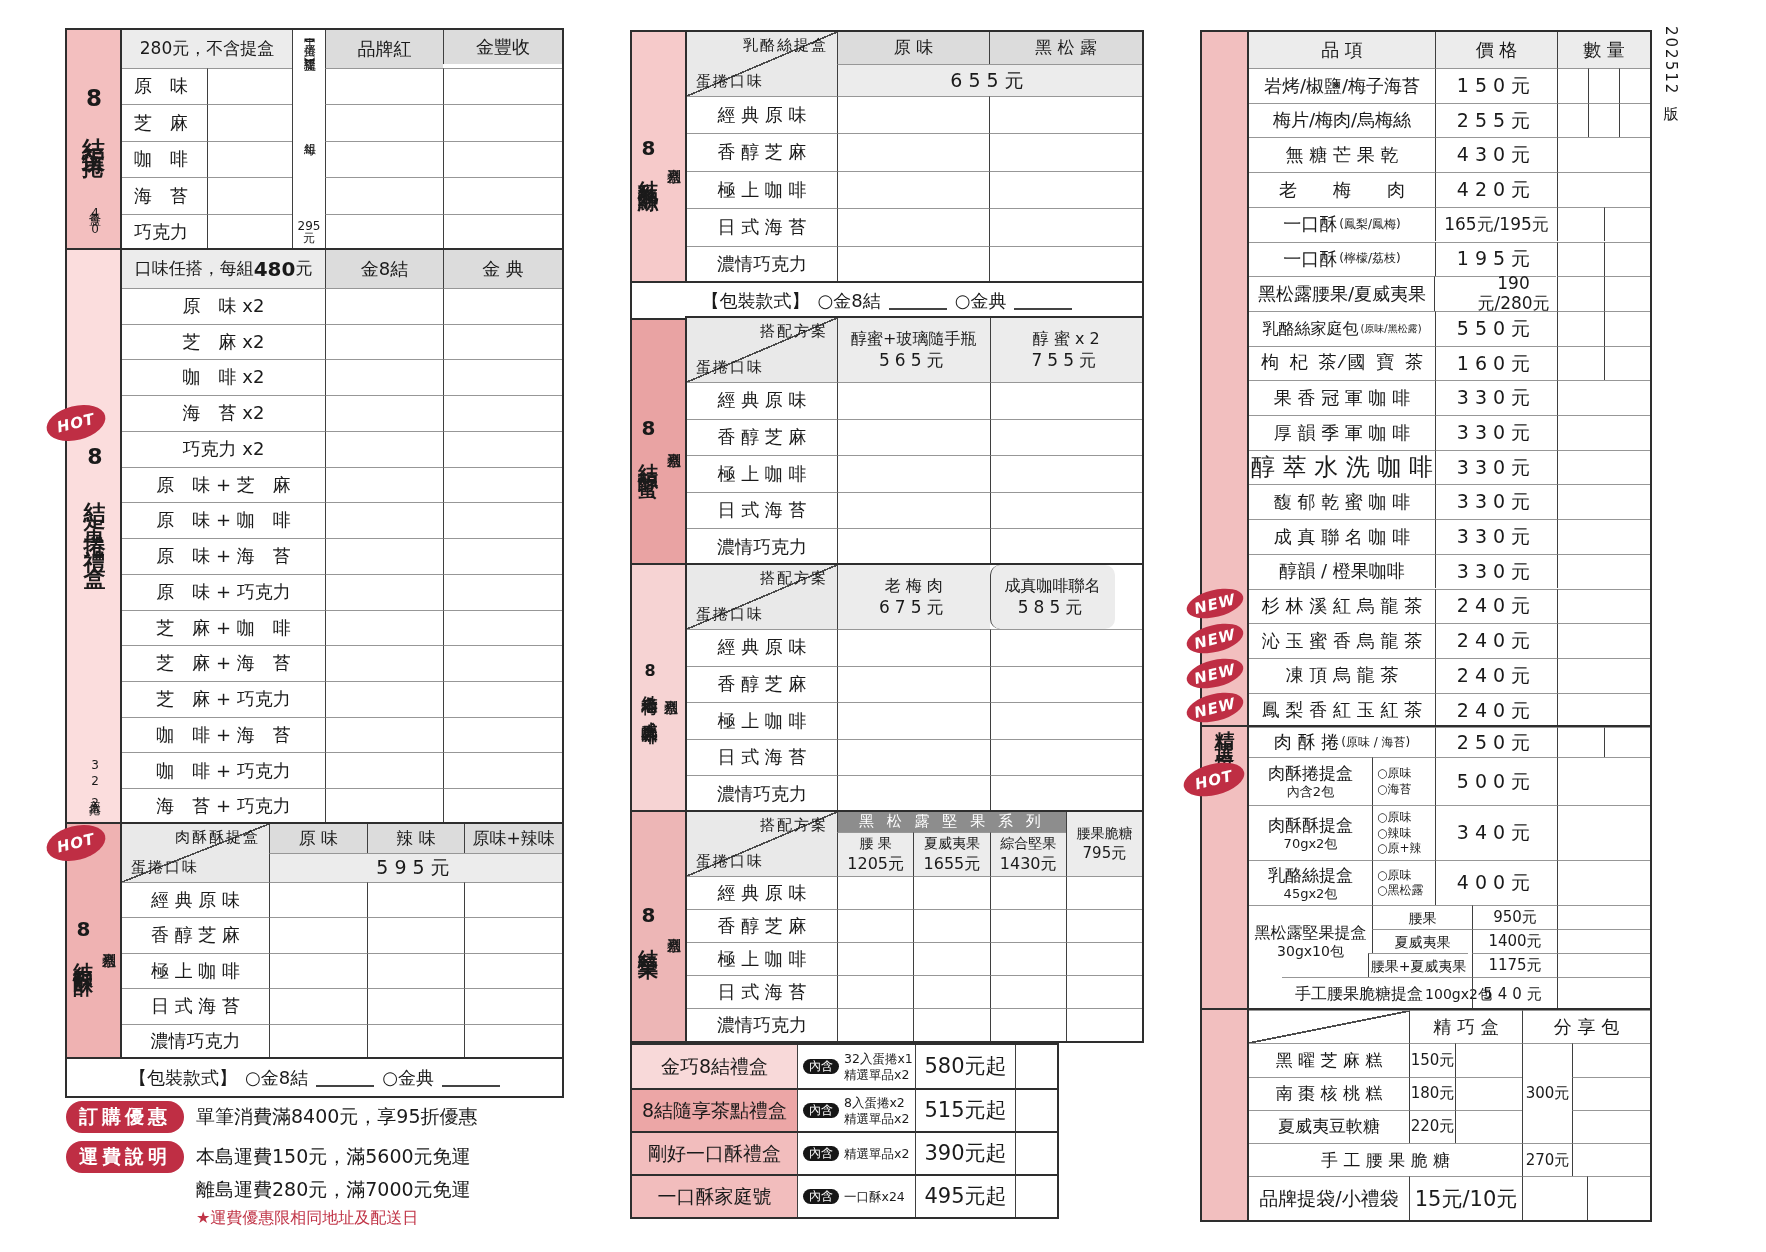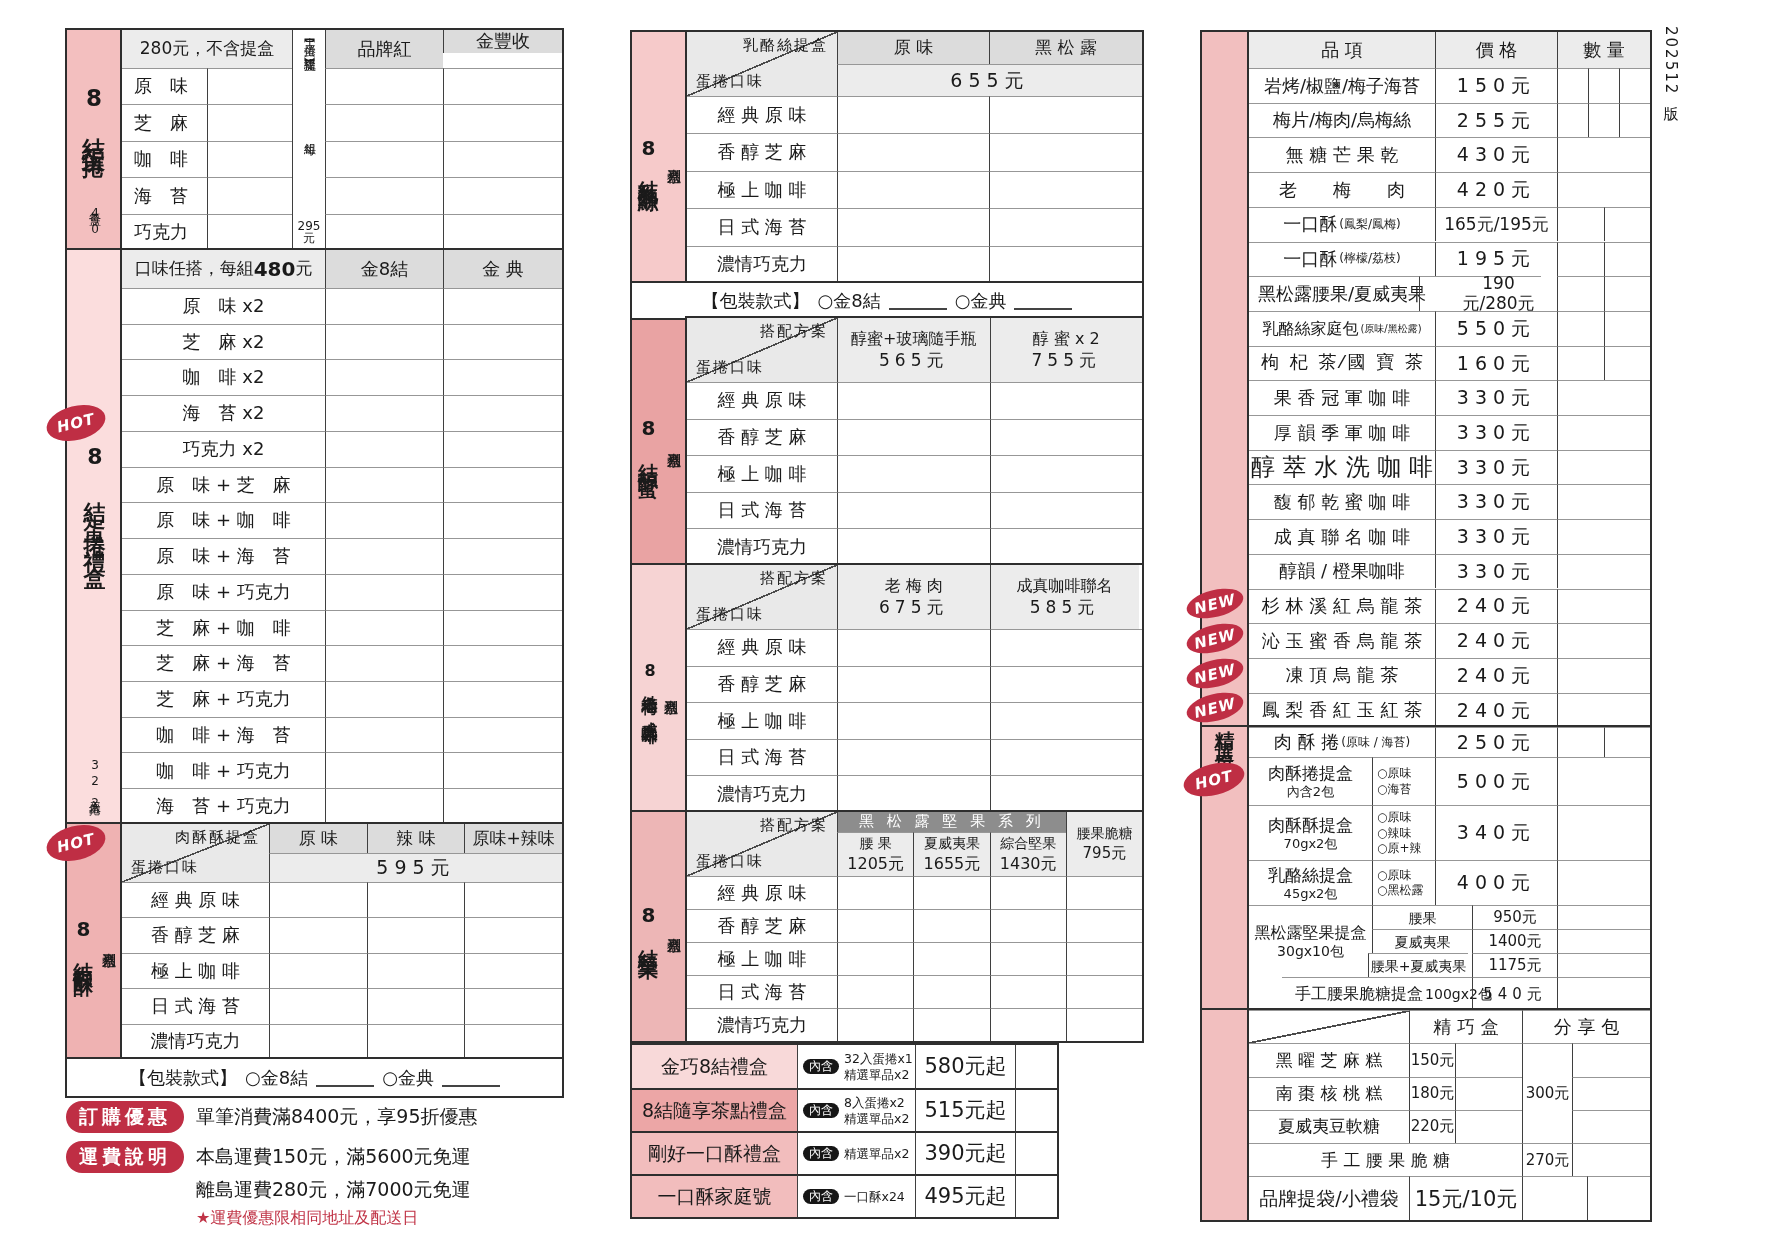--- a/index.html
+++ b/index.html
@@ -52,21 +52,21 @@
 
 <div id="sheet">
     <div class="tbl" style="position: absolute; left: 120px; top: 28px; width: 440px; height: 220px;">
       <div class="cl g1 fs17" style="position: absolute; left: 0px; top: 0px; width: 170px; height: 38px;">280元，不含提盒</div>
       <div class="cl combo vb" style="position: absolute; left: 170px; top: 0px; width: 33px; height: 220px;">
         <div class="vtext fs12">【蛋捲+提盒組】</div>
         <div class="vtext fs12">每組</div>
         <div class="combo295">295元</div>
       </div>
       <div class="cl g2 vb" style="position: absolute; left: 203px; top: 0px; width: 118px; height: 38px;">品牌紅</div>
-      <div class="cl g2 vb" style="position: absolute; left: 321px; top: 0px; width: 119px; height: 23px;">金豐收</div>
+      <div class="cl g2 vb" style="position: absolute; left: 321px; top: 0px; width: 119px; height: 34px;">金豐收</div>
       <div class="cl left hb" style="position: absolute; left: 0px; top: 38px; width: 85px; height: 36.4px;">原　味</div>
       <div class="cl vb hb" style="position: absolute; left: 85px; top: 38px; width: 85px; height: 36.4px;"></div>
       <div class="cl vb hb" style="position: absolute; left: 203px; top: 38px; width: 118px; height: 36.4px;"></div>
       <div class="cl vb hb" style="position: absolute; left: 321px; top: 38px; width: 119px; height: 36.4px;"></div>
       <div class="cl left hb" style="position: absolute; left: 0px; top: 74.4px; width: 85px; height: 36.4px;">芝　麻</div>
       <div class="cl vb hb" style="position: absolute; left: 85px; top: 74.4px; width: 85px; height: 36.4px;"></div>
       <div class="cl vb hb" style="position: absolute; left: 203px; top: 74.4px; width: 118px; height: 36.4px;"></div>
       <div class="cl vb hb" style="position: absolute; left: 321px; top: 74.4px; width: 119px; height: 36.4px;"></div>
       <div class="cl left hb" style="position: absolute; left: 0px; top: 110.8px; width: 85px; height: 36.4px;">咖　啡</div>
       <div class="cl vb hb" style="position: absolute; left: 85px; top: 110.8px; width: 85px; height: 36.4px;"></div>
@@ -280,21 +280,21 @@
     </div>
     <div class="tbl" style="position: absolute; left: 685px; top: 563px; width: 455px; height: 247px;">
       <div class="cl diag g3" style="position: absolute; left: 0px; top: 0px; width: 150px; height: 64px;">
         <div class="dt">搭配方案</div>
         <div class="db">蛋捲口味</div>
       </div>
       <div class="cl g1 hdr2 vb" style="position: absolute; left: 150px; top: 0px; width: 152.5px; height: 64px;">
         <div class="fs16">老 梅 肉</div>
         <div class="fs17 spz">675元</div>
       </div>
-      <div class="cl g1 hdr2 vb" style="position: absolute; left: 302.5px; top: 0px; width: 149px; height: 64px;">
+      <div class="cl g1 hdr2 vb" style="position: absolute; left: 302.5px; top: 0px; width: 125px; height: 64px; border-radius: 10px;">
         <div class="fs16">成真咖啡聯名</div>
         <div class="fs17 spz">585元</div>
       </div>
       <div class="cl hb" style="position: absolute; left: 0px; top: 64px; width: 150px; height: 36.6px;">經 典 原 味</div>
       <div class="cl vb hb" style="position: absolute; left: 150px; top: 64px; width: 152.5px; height: 36.6px;"></div>
       <div class="cl vb hb" style="position: absolute; left: 302.5px; top: 64px; width: 152.5px; height: 36.6px;"></div>
       <div class="cl hb" style="position: absolute; left: 0px; top: 100.6px; width: 150px; height: 36.6px;">香 醇 芝 麻</div>
       <div class="cl vb hb" style="position: absolute; left: 150px; top: 100.6px; width: 152.5px; height: 36.6px;"></div>
       <div class="cl vb hb" style="position: absolute; left: 302.5px; top: 100.6px; width: 152.5px; height: 36.6px;"></div>
       <div class="cl hb" style="position: absolute; left: 0px; top: 137.2px; width: 150px; height: 36.6px;">極 上 咖 啡</div>
@@ -445,21 +445,21 @@
       <div class="cl hb" style="position: absolute; left: 0px; top: 209.5px; width: 186px; height: 34.7px;">
         <div style="font-size: 18px;">一口酥</div>
         <div class="paren" style="font-size: 12px;">(檸檬/荔枝)</div>
       </div>
       <div class="cl fs19 sp vb hb" style="position: absolute; left: 186px; top: 209.5px; width: 122px; height: 34.7px;">195元</div>
       <div class="cl vb hb" style="position: absolute; left: 308px; top: 209.5px; width: 46.5px; height: 34.7px;"></div>
       <div class="cl vb hb" style="position: absolute; left: 354.5px; top: 209.5px; width: 46.5px; height: 34.7px;"></div>
       <div class="cl hb" style="position: absolute; left: 0px; top: 244.2px; width: 186px; height: 34.7px;">
         <div style="font-size: 18px;">黑松露腰果/夏威夷果</div>
       </div>
-      <div class="cl fs17 vb hb" style="position: absolute; left: 170px; top: 244.2px; width: 122px; height: 34.7px; padding-left: 36px;">190元/280元</div>
+      <div class="cl fs17 vb hb" style="position: absolute; left: 185px; top: 244.2px; width: 122px; height: 34.7px; padding-left: 36px;">190元/280元</div>
       <div class="cl vb hb" style="position: absolute; left: 308px; top: 244.2px; width: 46.5px; height: 34.7px;"></div>
       <div class="cl vb hb" style="position: absolute; left: 354.5px; top: 244.2px; width: 46.5px; height: 34.7px;"></div>
       <div class="cl hb" style="position: absolute; left: 0px; top: 278.9px; width: 186px; height: 34.7px;">
         <div style="font-size: 16px;">乳酪絲家庭包</div>
         <div class="paren" style="font-size: 10px;">(原味/黑松露)</div>
       </div>
       <div class="cl fs19 sp vb hb" style="position: absolute; left: 186px; top: 278.9px; width: 122px; height: 34.7px;">550元</div>
       <div class="cl vb hb" style="position: absolute; left: 308px; top: 278.9px; width: 46.5px; height: 34.7px;"></div>
       <div class="cl vb hb" style="position: absolute; left: 354.5px; top: 278.9px; width: 46.5px; height: 34.7px;"></div>
       <div class="cl hb" style="position: absolute; left: 0px; top: 313.6px; width: 186px; height: 34.7px;">

